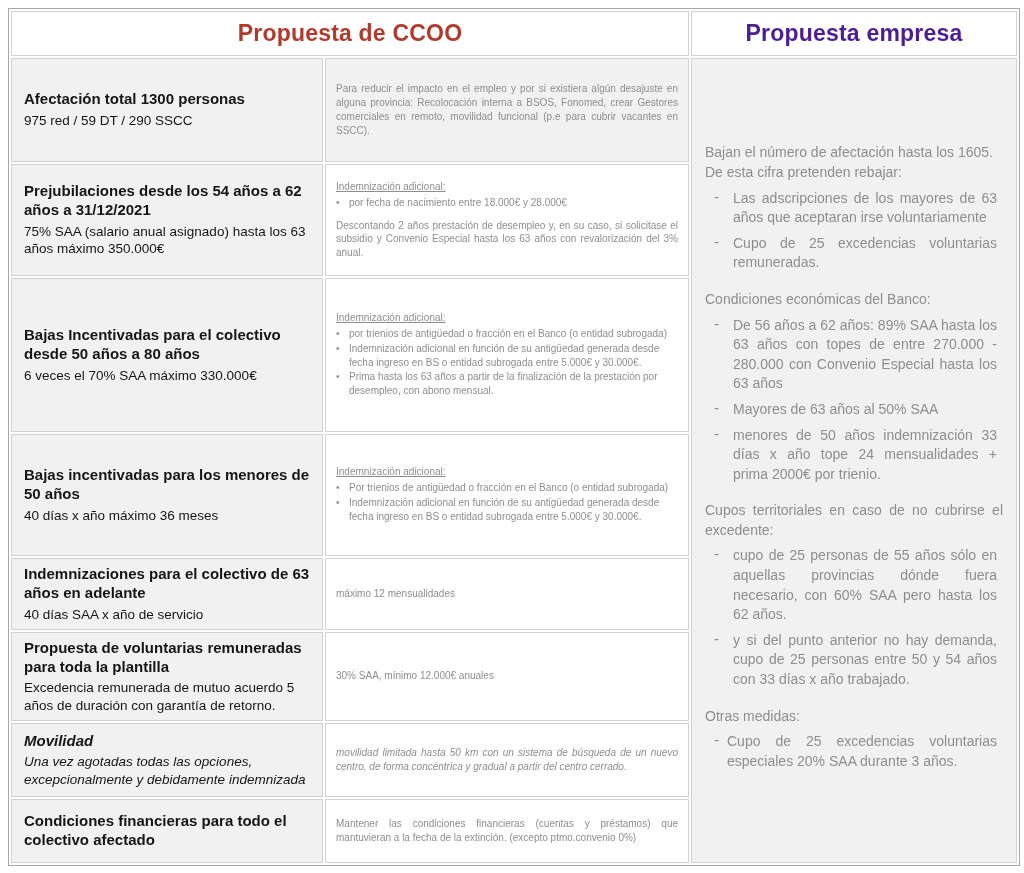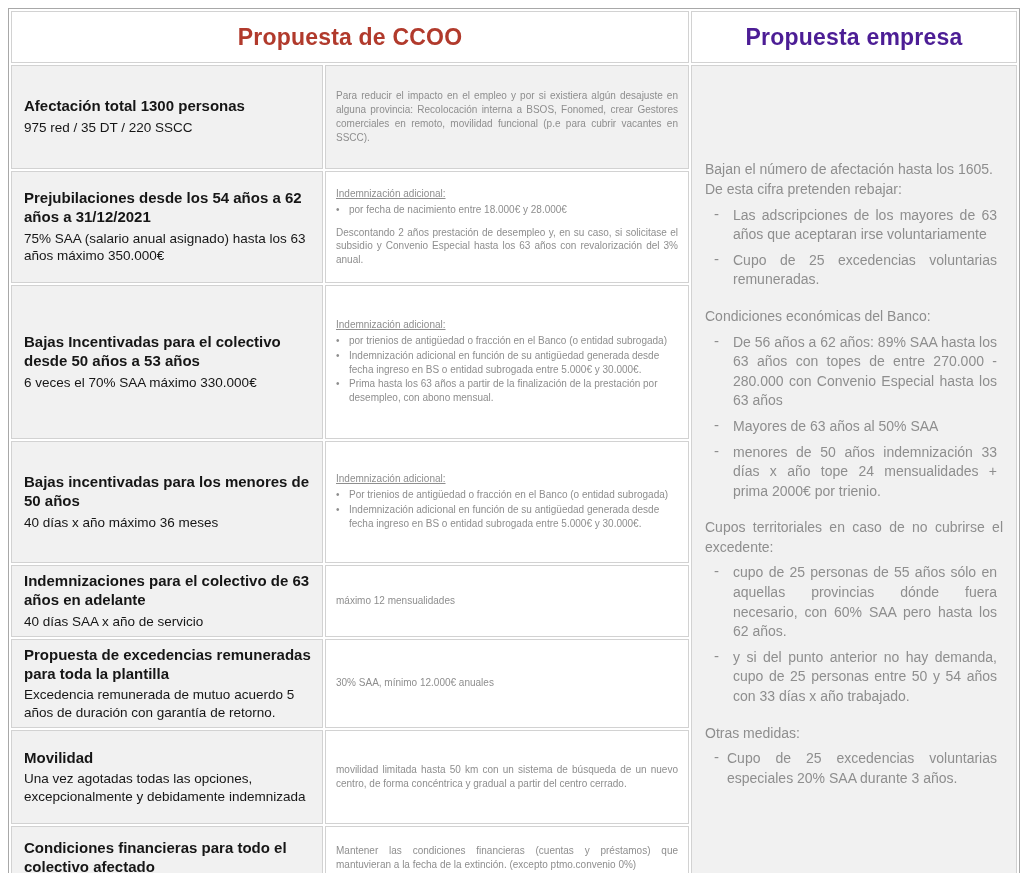--- a/index.html
+++ b/index.html
@@ -16,27 +16,27 @@
     border-spacing:2px;
     border:1px solid #a8a8a8;
     background:#ffffff;
   }
   td{
     border:1px solid #d2d2d2;
     vertical-align:middle;
     overflow:hidden;
   }
   
-  tr.hdr{height:52px;padding-left:44px;}
+  tr.hdr{height:45px;padding-left:44px;}
   td.hdr-cell{background:#ffffff;text-align:center;font-weight:bold;font-size:23px;letter-spacing:.2px;}
   td.hdr-ccoo{color:#b13a2c;}
   td.hdr-emp{color:#4c1d95;}
   
   tr.r1{height:104px;} tr.r2{height:112px;} tr.r3{height:154px;} tr.r4{height:122px;}
-  tr.r5{height:70px;}  tr.r6{height:78px;}  tr.r7{height:94px;}  tr.r8{height:64px;}
+  tr.r5{height:70px;}  tr.r6{height:78px;}  tr.r7{height:74px;font-style:italic;}  tr.r8{height:64px;}
   
   td.lc{background:#f1f1f1;padding:6px 8px 6px 12px;color:#161616;}
   td.lc .t{font-size:15px;font-weight:bold;line-height:1.25;}
   td.lc .s{font-size:13.5px;line-height:1.28;margin-top:3px;}
   
   td.mc{background:#ffffff;padding:6px 10px;color:#8e8e8e;font-size:10px;line-height:1.38;}
   td.mc.shaded{background:#f1f1f1;}
   td.mc p{margin:0;}
   td.mc p.jp{text-align:justify;}
   td.mc p.gap{margin-top:9px;}
@@ -69,21 +69,21 @@
       <span>Propuesta de CCOO</span>
     </td>
     <td class="hdr-cell hdr-emp">
       <span>Propuesta empresa</span>
     </td>
   </tr>
 
   <tr class="r1">
     <td class="lc">
       <div class="t">Afectación total 1300 personas</div>
-      <div class="s">975 red / 35 DT / 220 SSCC</div>
+      <div class="s">975 red / 59 DT / 290 SSCC</div>
     </td>
     <td class="mc shaded">
       <p class="jp">Para reducir el impacto en el empleo y por si existiera algún desajuste en alguna provincia: Recolocación interna a BSOS, Fonomed, crear Gestores comerciales en remoto, movilidad funcional (p.e para cubrir vacantes en SSCC).</p>
     </td>
     <td class="rc" rowspan="8">
       <div class="emp">
         <p>Bajan el número de afectación hasta los 1605.</p>
         <p>De esta cifra pretenden rebajar:</p>
         <ul class="dash">
           <li>Las adscripciones de los mayores de 63 años que aceptaran irse voluntariamente</li>
@@ -117,21 +117,21 @@
       <p><span class="uh">Indemnización adicional:</span></p>
       <ul class="dot">
         <li>por fecha de nacimiento entre 18.000€ y 28.000€</li>
       </ul>
       <p class="jp gap">Descontando 2 años prestación de desempleo y, en su caso, si solicitase el subsidio y Convenio Especial hasta los 63 años con revalorización del 3% anual.</p>
     </td>
   </tr>
 
   <tr class="r3">
     <td class="lc">
-      <div class="t">Bajas Incentivadas para el colectivo desde 50 años a 53 años</div>
+      <div class="t">Bajas Incentivadas para el colectivo desde 50 años a 80 años</div>
       <div class="s">6 veces el 70% SAA máximo 330.000€</div>
     </td>
     <td class="mc">
       <p><span class="uh">Indemnización adicional:</span></p>
       <ul class="dot">
         <li>por trienios de antigüedad o fracción en el Banco (o entidad subrogada)</li>
         <li>Indemnización adicional en función de su antigüedad generada desde fecha ingreso en BS o entidad subrogada entre 5.000€ y 30.000€.</li>
         <li>Prima hasta los 63 años a partir de la finalización de la prestación por desempleo, con abono mensual.</li>
       </ul>
     </td>
@@ -156,21 +156,21 @@
       <div class="t">Indemnizaciones para el colectivo de 63 años en adelante</div>
       <div class="s">40 días SAA x año de servicio</div>
     </td>
     <td class="mc">
       <p>máximo 12 mensualidades</p>
     </td>
   </tr>
 
   <tr class="r6">
     <td class="lc">
-      <div class="t">Propuesta de excedencias remuneradas para toda la plantilla</div>
+      <div class="t">Propuesta de voluntarias remuneradas para toda la plantilla</div>
       <div class="s">Excedencia remunerada de mutuo acuerdo 5 años de duración con garantía de retorno.</div>
     </td>
     <td class="mc">
       <p>30% SAA, mínimo 12.000€ anuales</p>
     </td>
   </tr>
 
   <tr class="r7">
     <td class="lc">
       <div class="t">Movilidad</div>

